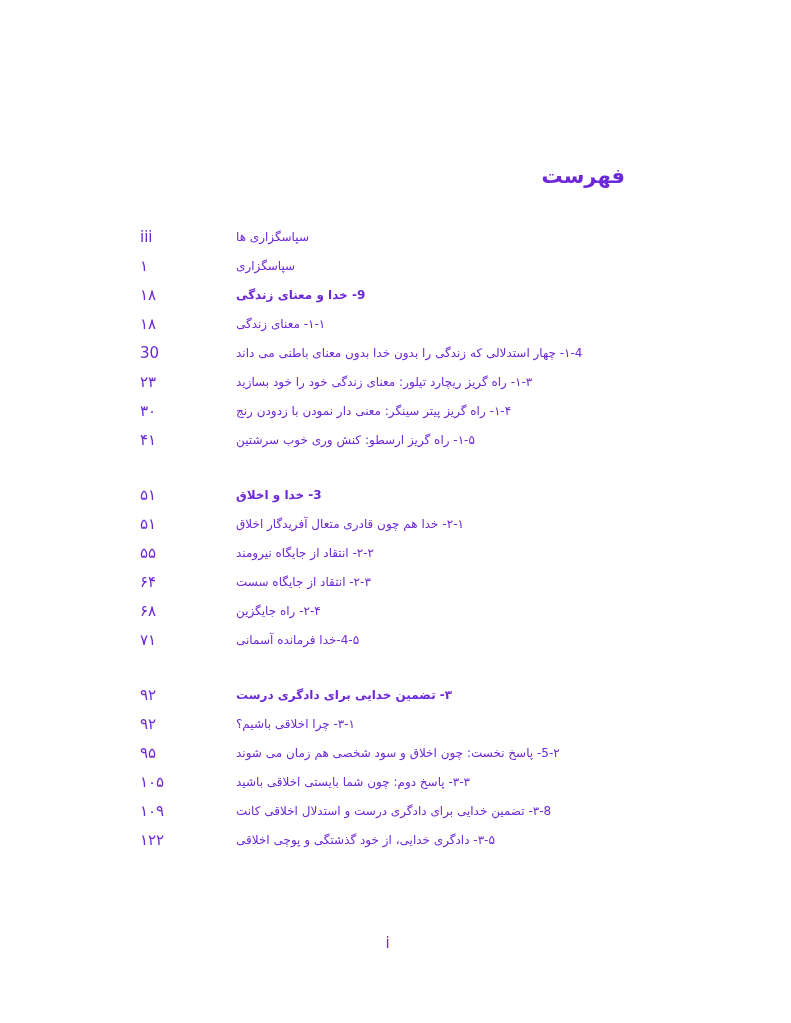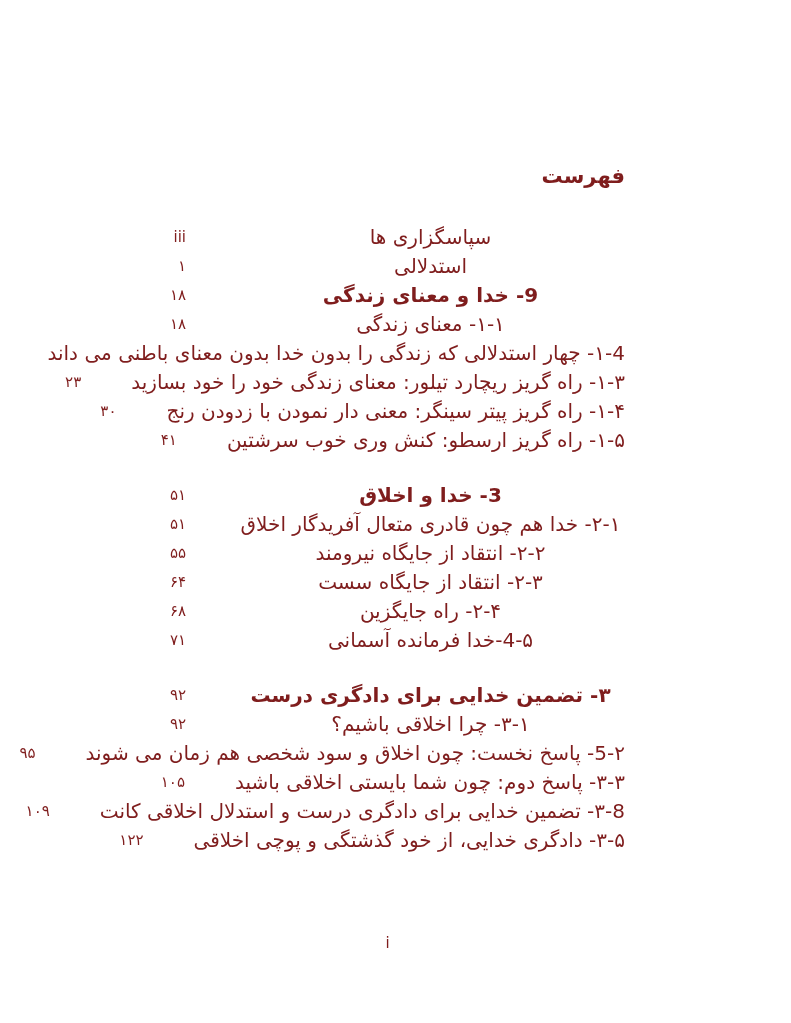--- a/index.html
+++ b/index.html
@@ -6,21 +6,21 @@
     margin: 0;
     padding: 0;
     background: #e8e8e8;
   }
   .page {
     position: relative;
     width: 791px;
     height: 1023px;
     margin: 0 auto;
     background: #ffffff;
-    color: #7f1d1d;
+    color: #6d28d9;
     font-family: "DejaVu Sans", sans-serif;
     overflow: hidden;
   }
   .doc-title {
     position: absolute;
     top: 160px;
     right: 166px;
     direction: rtl;
     font-size: 21px;
     line-height: 32px;
@@ -36,33 +36,32 @@
   .toc-group + .toc-group {
     margin-top: 26px;
   }
   .row {
     display: flex;
     align-items: center;
     height: 29px;
   }
   .row-label {
     flex: 1 1 auto;
-    font-size: 20px;
+    font-size: 12px;
     line-height: 29px;
-    text-align: center;
+    text-align: left;
     white-space: nowrap;
     padding-left: 10px;
     margin-left: 40px;
   }
   .row-page {
     flex: 0 0 46px;
     width: 46px;
     font-size: 15px;
     line-height: 29px;
-    text-align: right;
     direction: ltr;
   }
   .level-chapter .row-label {
     font-weight: bold;
   }
   .footer {
     position: absolute;
     top: 933px;
     left: 0;
     width: 775px;
@@ -78,21 +77,21 @@
 
   <div class="doc-title">فهرست</div>
 
   <div class="toc">
       <div class="toc-group">
         <div class="row level-front">
           <div class="row-label">سپاسگزاری ها</div>
           <div class="row-page">iii</div>
         </div>
         <div class="row level-front">
-          <div class="row-label">استدلالی</div>
+          <div class="row-label">سپاسگزاری</div>
           <div class="row-page">۱</div>
         </div>
         <div class="row level-chapter">
           <div class="row-label">9- خدا و معنای زندگی</div>
           <div class="row-page">۱۸</div>
         </div>
         <div class="row level-section">
           <div class="row-label">۱-۱- معنای زندگی</div>
           <div class="row-page">۱۸</div>
         </div>

